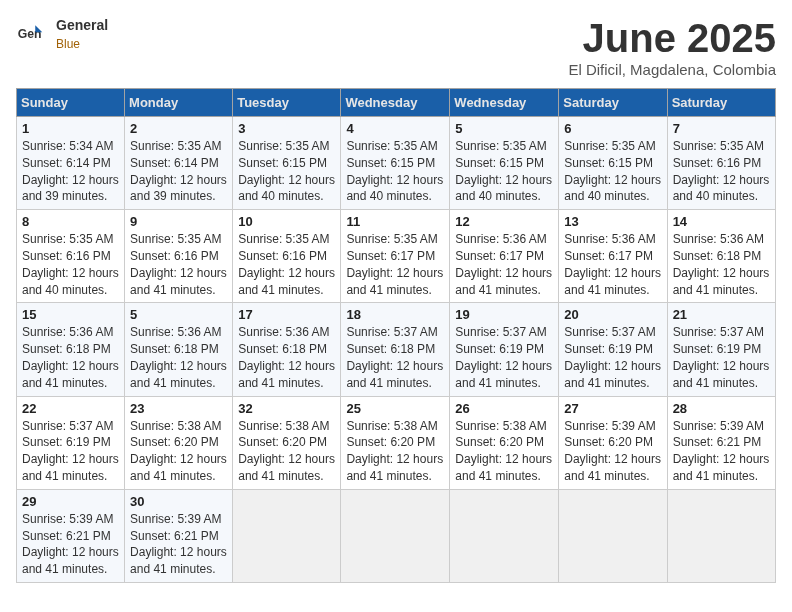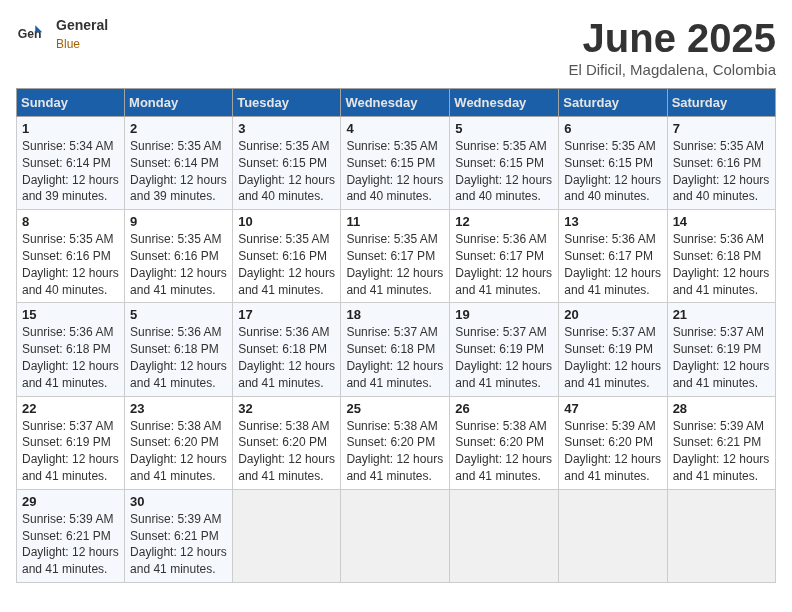--- a/index.html
+++ b/index.html
@@ -323,21 +323,21 @@
       </td>
         <td>
         <span class="day-number">26</span>
         <div class="day-info">
           Sunrise: 5:38 AM<br>
           Sunset: 6:20 PM<br>
           Daylight: 12 hours and 41 minutes.
         </div>
       </td>
         <td>
-        <span class="day-number">47</span>
+        <span class="day-number">27</span>
         <div class="day-info">
           Sunrise: 5:39 AM<br>
           Sunset: 6:20 PM<br>
           Daylight: 12 hours and 41 minutes.
         </div>
       </td>
         <td>
         <span class="day-number">28</span>
         <div class="day-info">
           Sunrise: 5:39 AM<br>

